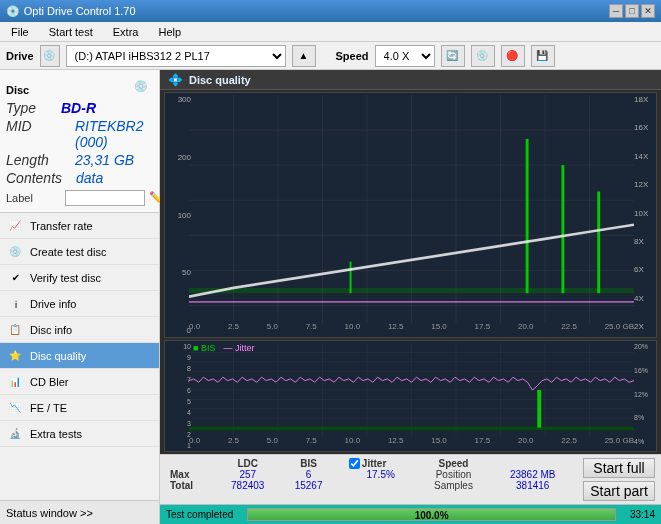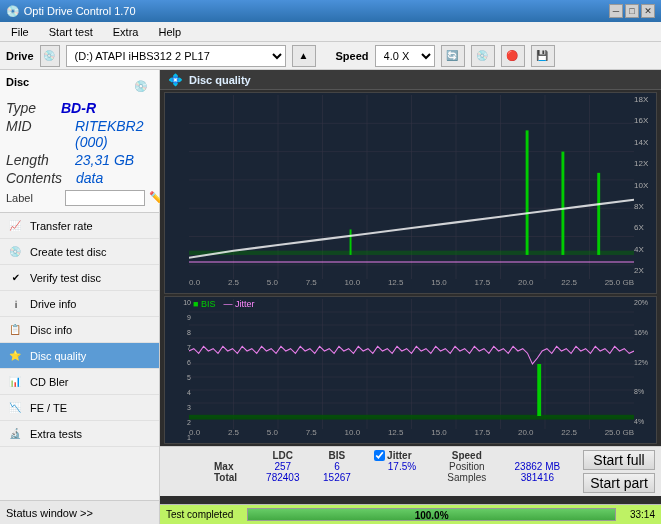--- a/index.html
+++ b/index.html
@@ -93,21 +93,21 @@
 
     
     .disc-panel {
       padding: 6px;
       border-bottom: 1px solid #ccc;
       background: #f8f8f8;
     }
     .disc-header {
       display: flex;
       justify-content: space-between;
-      align-items: flex-start;
+      align-items: flex-end;
       margin-bottom: 4px;
     }
     .disc-title { font-weight: bold; font-size: 11px; }
     .disc-icon { width: 24px; height: 20px; display: flex; align-items: center; justify-content: center; }
     .disc-row { display: flex; gap: 0; margin-bottom: 2px; font-size: 14px; font-style: italic; }
     .disc-key { color: #333; min-width: 55px; }
     .disc-val { color: #0000cc; font-weight: bold; }
     .disc-val-blue { color: #0055cc; margin-left: 14px; }
     .label-row { display: flex; gap: 4px; align-items: center; margin-top: 4px; }
     .label-input {
@@ -191,38 +191,38 @@
       flex: 1;
       background: #1a2535;
       border: 1px solid #444;
       margin-bottom: 2px;
       position: relative;
       overflow: hidden;
     }
 
     
     .lower-chart {
-      height: 148px;
+      height: 112px;
       background: #1a2535;
       border: 1px solid #444;
       position: relative;
       overflow: hidden;
     }
 
     
     .stats-bar {
       background: #e8e8e8;
       border-top: 1px solid #ccc;
       padding: 3px 6px;
       display: flex;
       gap: 8px;
       align-items: flex-start;
     }
 
-    .stats-table { font-size: 10px; border-collapse: collapse; flex: 1; margin-left: 44px; }
+    .stats-table { font-size: 10px; border-collapse: collapse; flex: 1; }
     .stats-table td { padding: 0 4px; }
     .stats-table .col-header { font-weight: bold; text-align: center; color: #333; }
     .stats-table .col-val { color: #0000cc; text-align: center; }
     .stats-table .row-label { color: #333; font-weight: bold; }
     .speed-select2 {
       background: white;
       border: 1px solid #aaa;
       height: 18px;
       font-size: 10px;
       width: 55px;
@@ -261,29 +261,28 @@
       left: 50%;
       top: 50%;
       transform: translate(-50%, -50%);
       font-size: 10px;
       color: #000;
       font-weight: bold;
     }
 
     
     .bottom-status {
-      background: #bef264;
+      background: #14b8a6;
       border-top: 1px solid #bbb;
       height: 20px;
       display: flex;
       align-items: center;
       padding: 0 6px;
       gap: 8px;
       font-size: 10px;
-      margin-top: 8px;
     }
     .status-text { color: #000; }
     .time-text { margin-left: auto; color: #000; }
 
     
     .y-axis-left {
       position: absolute;
       left: 2px;
       top: 0;
       bottom: 0;
@@ -293,21 +292,21 @@
       justify-content: space-between;
       padding: 2px 0;
       font-size: 8px;
       color: #aaa;
       text-align: right;
     }
     .y-axis-right {
       position: absolute;
       right: 2px;
       top: 0;
-      bottom: 16px;
+      bottom: 4px;
       width: 20px;
       display: flex;
       flex-direction: column;
       justify-content: space-between;
       padding: 2px 0;
       font-size: 8px;
       color: #aaa;
       text-align: left;
     }
     .x-axis {
@@ -468,20 +467,27 @@
 
     <div class="chart-header">
       <span class="chart-header-icon">💠</span>
       <span class="chart-header-title">Disc quality</span>
     </div>
 
     <div class="charts-container">
 
       <div class="upper-chart">
 
+        <div class="y-axis-left">
+          <span>300</span>
+          <span>200</span>
+          <span>100</span>
+          <span>50</span>
+          <span>0</span>
+        </div>
 
         <div class="y-axis-right">
           <span>18X</span>
           <span>16X</span>
           <span>14X</span>
           <span>12X</span>
           <span>10X</span>
           <span>8X</span>
           <span>6X</span>
           <span>4X</span>

